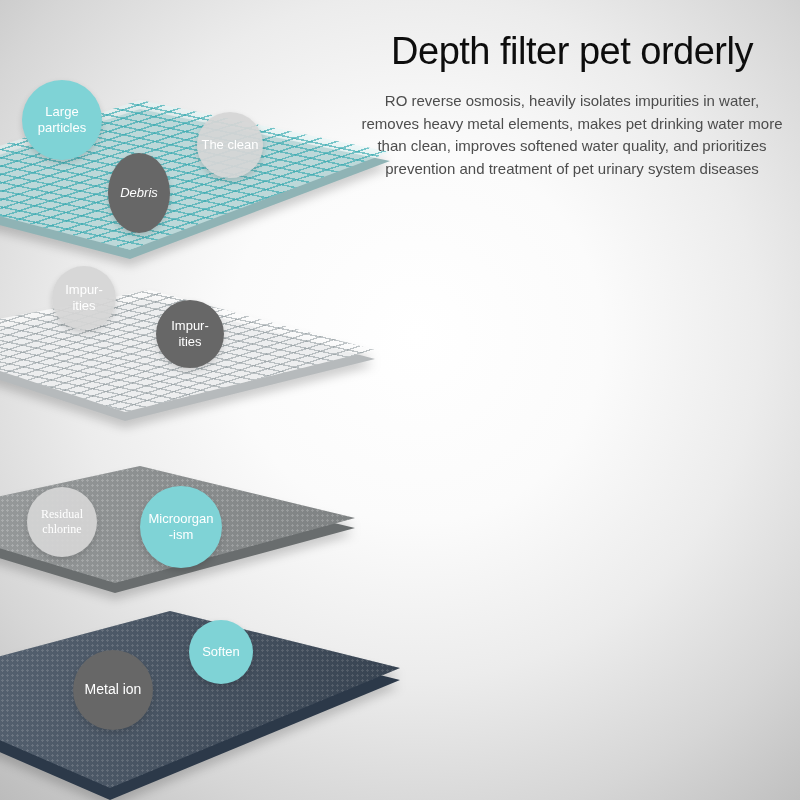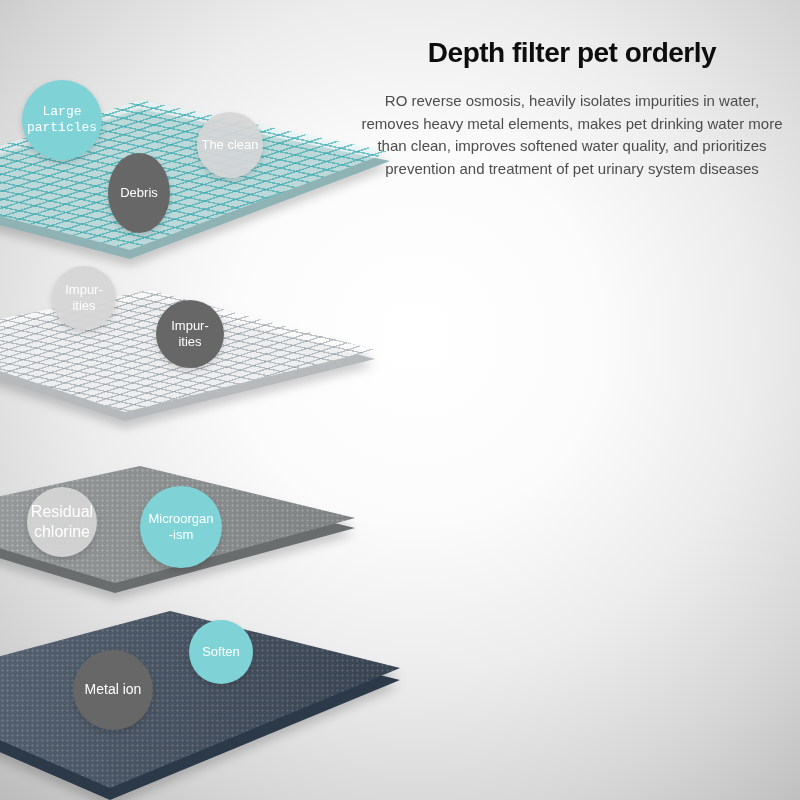--- a/index.html
+++ b/index.html
@@ -13,25 +13,24 @@
     overflow: hidden;
     background: radial-gradient(circle at 52% 42%,
       #ffffff 0%, #fbfbfb 30%, #ececec 55%, #d6d6d6 78%, #bcbcbc 100%);
   }
 
   
   .title {
     position: absolute;
     left: 362px; top: 30px; width: 420px;
     text-align: center;
-    font-size: 28px;
-    font-weight: 700;
+    font-size: 38px;
+    font-weight: 400;
     letter-spacing: -0.5px;
     color: #0d0d0d;
-    margin-top: 7px;
   }
   .description {
     position: absolute;
     left: 360px; top: 90px; width: 424px;
     text-align: center;
     font-size: 15px;
     line-height: 1.5;
     color: #4d4d4d;
   }
 
@@ -105,27 +104,27 @@
     color: #ffffff;
     font-size: 13px;
     line-height: 1.25;
     white-space: pre-line;
     box-shadow: 0 3px 6px rgba(0,0,0,0.15);
   }
   .bubble.teal  { background: #7fd3d6; }
   .bubble.lgray { background: rgba(213,213,213,0.93); }
   .bubble.dgray { background: #676767; }
 
-  .b0 { left: 22px;  top: 80px;  width: 80px; height: 80px; font-family: Liberation Mono, monospace; }
+  .b0 { left: 22px;  top: 80px;  width: 80px; height: 80px; }
   .b1 { left: 197px; top: 112px; width: 66px; height: 66px; }
-  .b2 { left: 108px; top: 153px; width: 62px; height: 80px; }
+  .b2 { left: 108px; top: 153px; width: 62px; height: 80px; font-style: italic; }
   .b3 { left: 52px;  top: 266px; width: 64px; height: 64px; }
   .b4 { left: 156px; top: 300px; width: 68px; height: 68px; }
   .b5 { left: 140px; top: 486px; width: 82px; height: 82px; }
-  .b6 { left: 27px;  top: 487px; width: 70px; height: 70px; font-size: 16px; }
+  .b6 { left: 27px;  top: 487px; width: 70px; height: 70px; font-size: 12px; font-family: Liberation Serif, serif; }
   .b7 { left: 189px; top: 620px; width: 64px; height: 64px; }
   .b8 { left: 73px;  top: 650px; width: 80px; height: 80px; font-size: 14px; }
 </style>
 </head>
 <body>
 
 <div class="canvas">
 
   <div class="layer layer1">
     <div class="side"></div>

